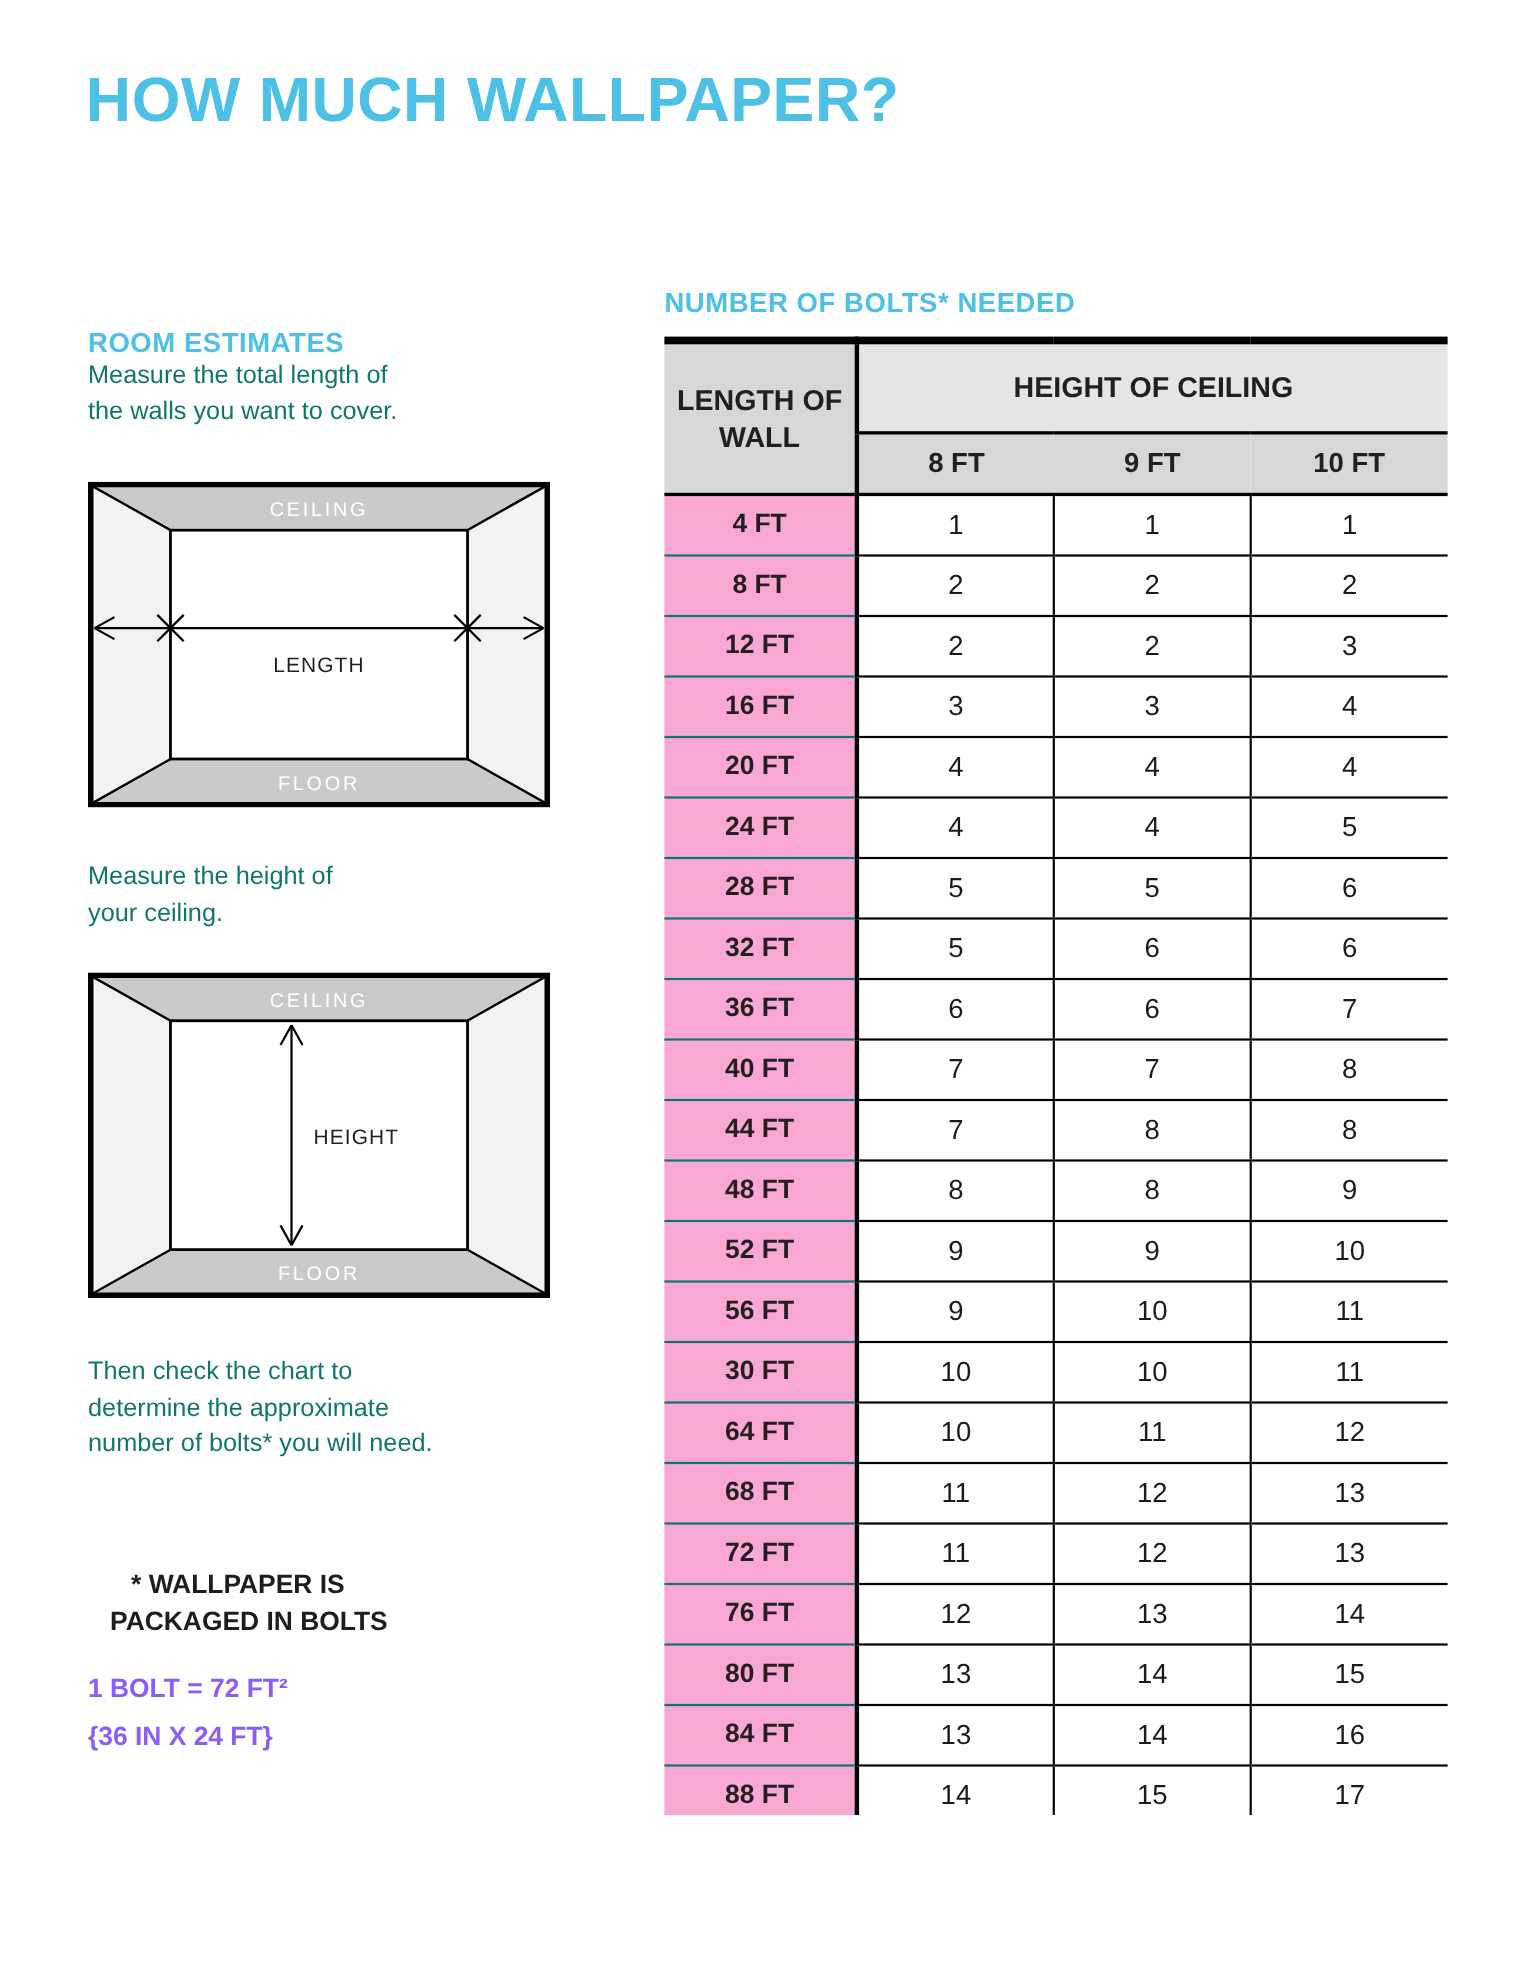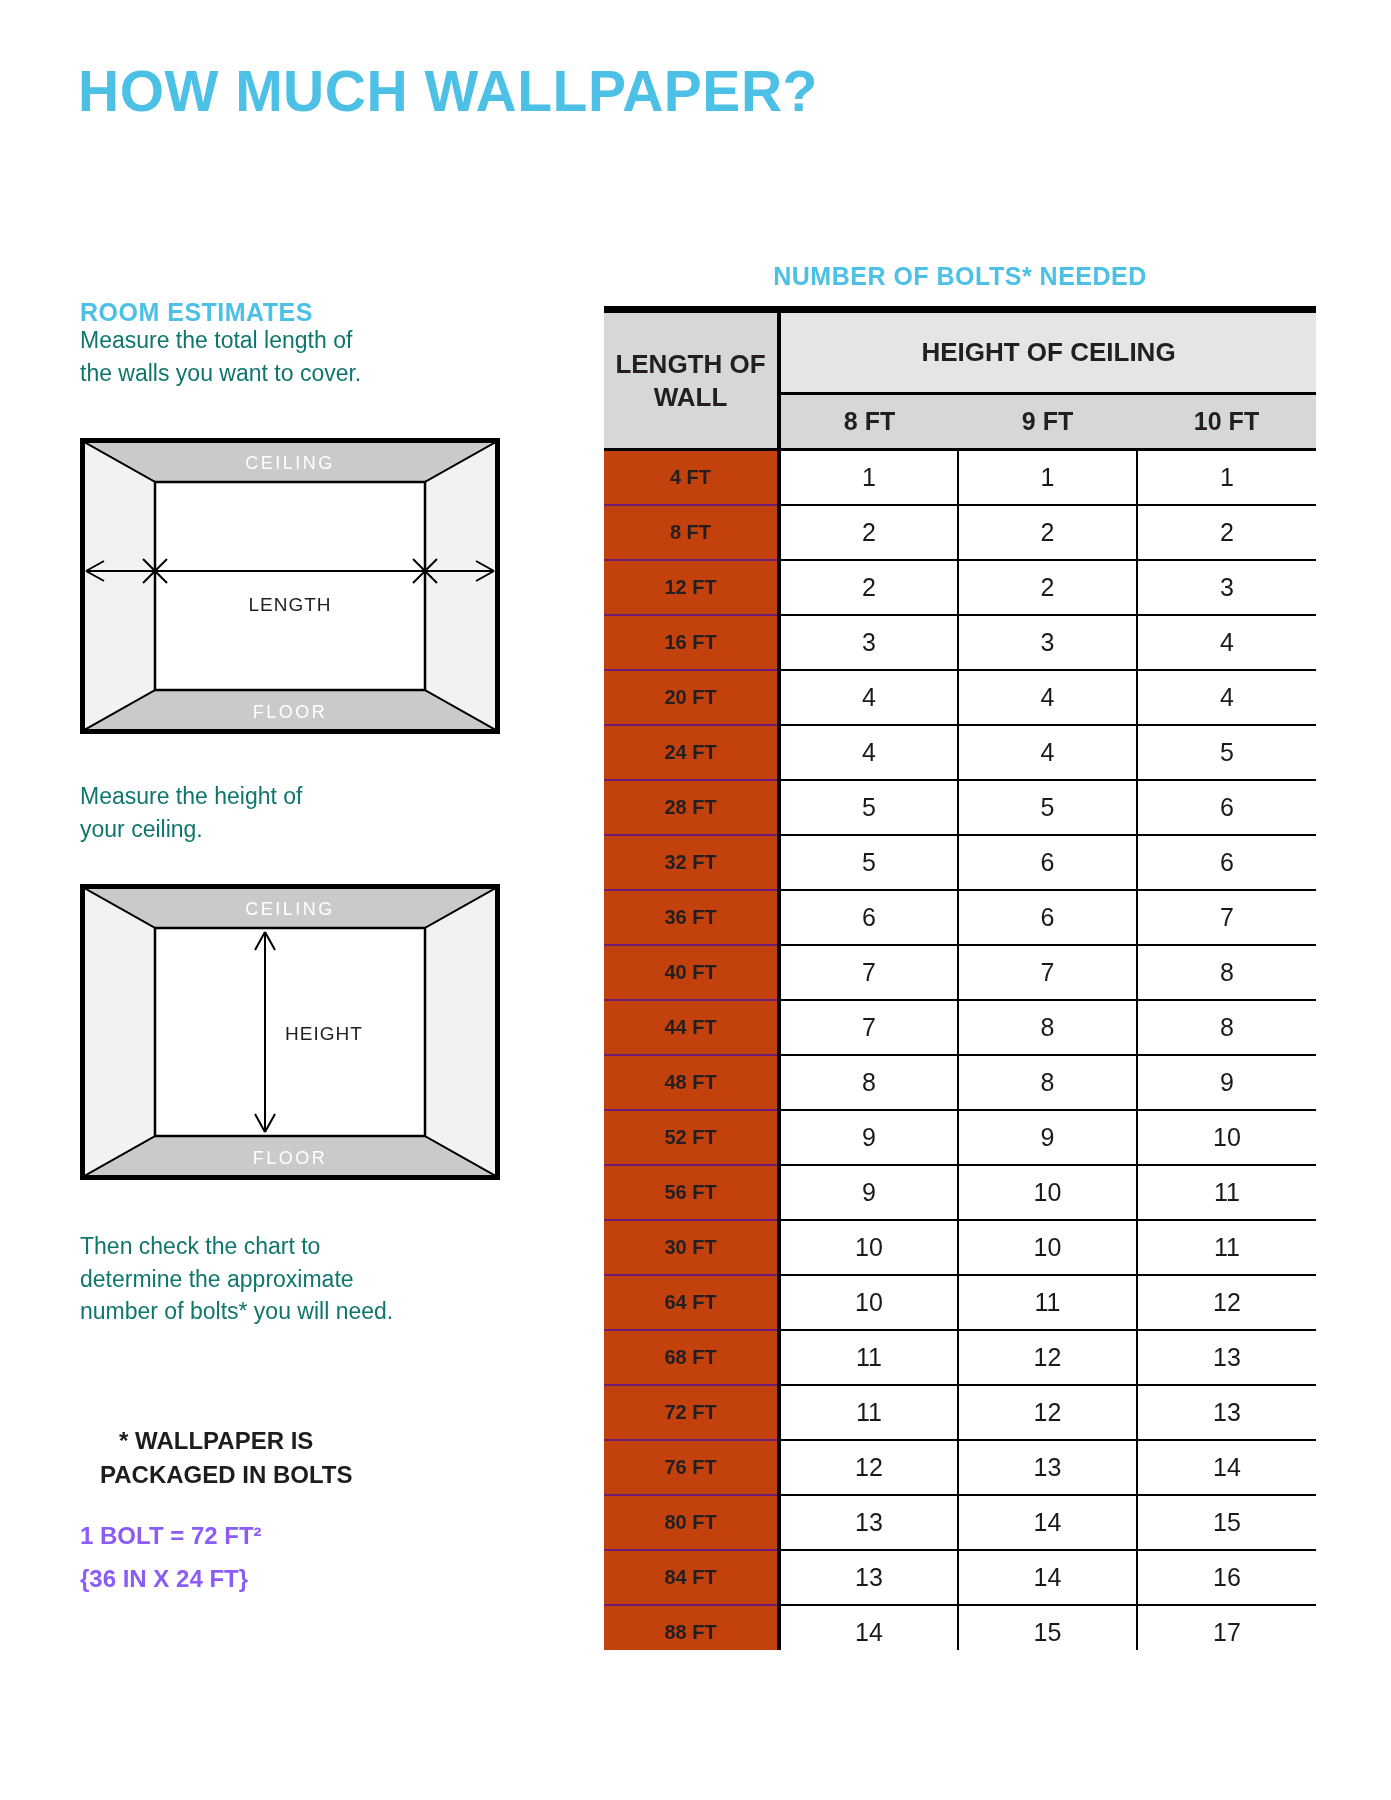--- a/index.html
+++ b/index.html
@@ -22,21 +22,21 @@
     color: #4cc0e5;
     letter-spacing: 0.5px;
   }
   .sec-head {
     font-size: 25px;
     font-weight: 700;
     color: #4cc0e5;
     letter-spacing: 0.5px;
   }
   .left-head { position: absolute; left: 80px; top: 262px; margin-top: 36px; }
-  .table-head { position: absolute; left: 604px; top: 262px; width: 712px; text-align: center; }
+  .table-head { position: absolute; left: 604px; top: 262px; width: 712px; }
   .para {
     position: absolute;
     left: 80px;
     font-size: 23px;
     line-height: 1.42;
     color: #0f766e;
     white-space: pre-line;
   }
   #para1 { top: 324px; }
   #para2 { top: 780px; }
@@ -92,24 +92,24 @@
   .subhead {
     background: #d6d7d8;
     font-weight: 700;
     font-size: 25px;
     height: 56px;
     border-bottom: 3px solid #000;
   }
   .subhead.first { border-left: 4px solid #000; }
   tr.data { height: 55px; }
   .rowhead {
-    background: #c2410c;
-    font-weight: 700;
-    font-size: 20px;
-    border-bottom: 2px solid #701a75;
+    background: #f9a8d4;
+    font-weight: 700;
+    font-size: 24px;
+    border-bottom: 2px solid #0f766e;
   }
   .val {
     font-size: 25px;
     color: #1a1a1a;
     border-bottom: 2px solid #000;
     border-left: 2px solid #000;
   }
   .val.first { border-left: 4px solid #000; }
   tr.stub { height: 16px; }
   .stubcell { background: #d6d7d8; border-bottom: 4px solid #000; }

